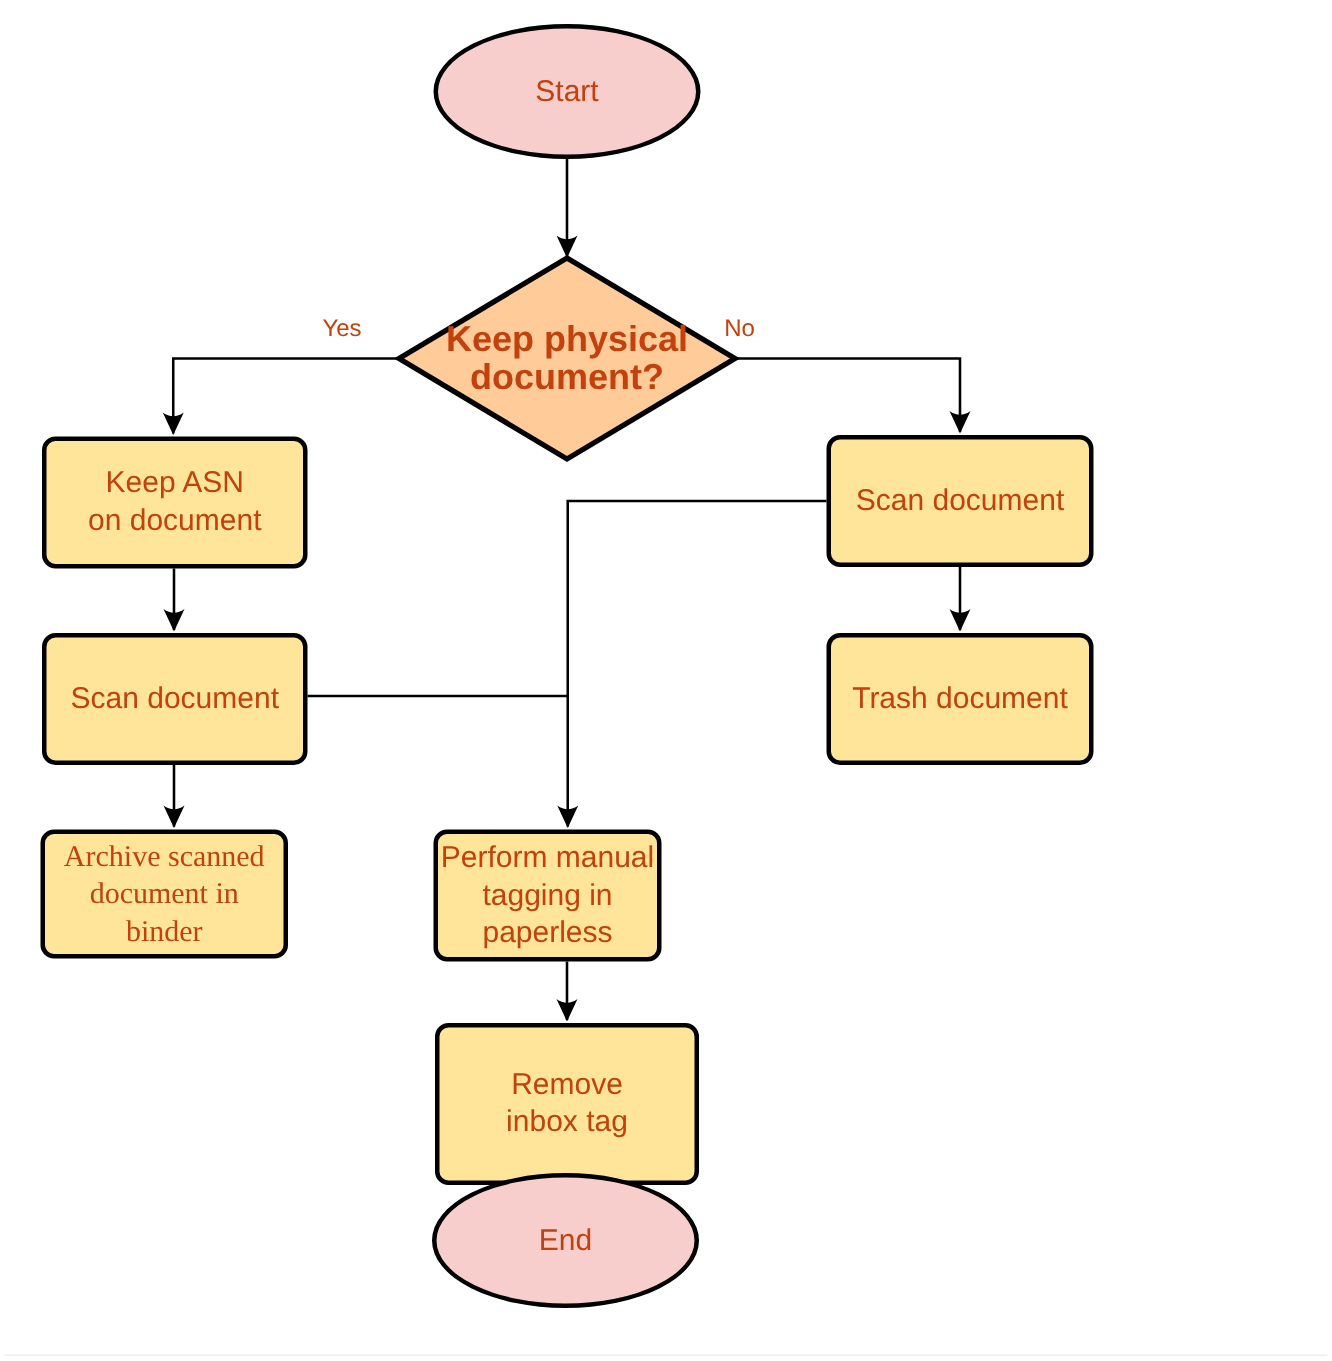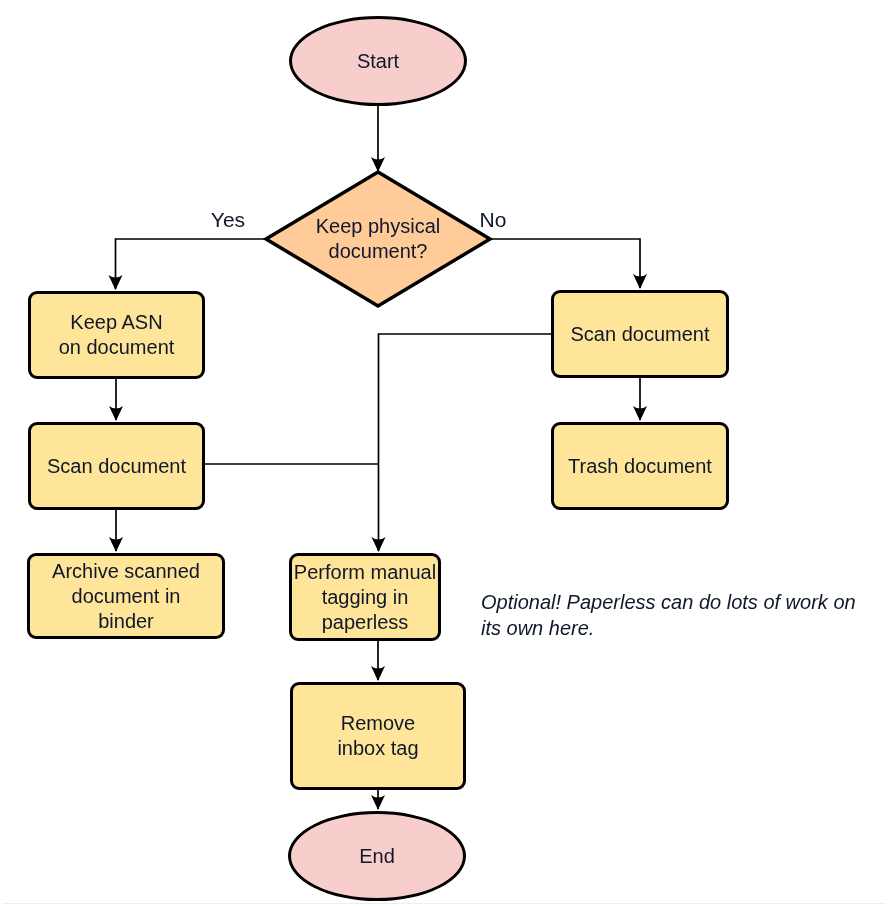--- a/index.html
+++ b/index.html
@@ -2,21 +2,21 @@
 <html style="--terminal-fill: #F8CECC; --decision-fill: #FFCC99; --process-fill: #FFE599; --stroke: #000000; --text: #000000; --page-edge: #F3ECEC;"><head>
 <meta charset="utf-8">
 <style>
   html, body { margin: 0; padding: 0; background: #ffffff; }
   .canvas {
     position: relative;
     width: 888px;
     height: 907px;
     background: #ffffff;
     font-family: "Liberation Sans", "DejaVu Sans", sans-serif;
-    color: #0f172a;
+    color: #c2410c;
     overflow: hidden;
     border-radius: 11px;
   }
   svg.connector-layer {
     position: absolute;
     left: 0; top: 0;
     width: 888px; height: 907px;
   }
   .edge {
     fill: none;
@@ -45,51 +45,52 @@
   }
   .terminal {
     background: var(--terminal-fill, #F8CECC);
     border: 3.5px solid var(--stroke, #000);
     border-radius: 50%;
   }
   .decision-label {
     position: absolute;
     left: 268px; top: 214px; width: 220px;
     text-align: center;
-    font-size: 20px;
+    font-size: 24px;
     line-height: 25px;
     white-space: pre-line;
+    font-weight: bold;
   }
   .edge-label {
     position: absolute;
     width: 50px;
     text-align: center;
-    font-size: 21px;
+    font-size: 16px;
     line-height: 25px;
   }
   #label-yes { left: 203px; top: 207px; }
   #label-no  { left: 468px; top: 207px; }
   .note {
     position: absolute;
     left: 481px; top: 589px; width: 407px;
     font-size: 20px;
     font-style: italic;
     line-height: 26px;
     white-space: pre-line;
     text-align: left;
   }
   #node-start        { left: 289px; top: 16px;  width: 178px; height: 90px; }
   #node-write-asn    { left: 28px;  top: 291px; width: 177px; height: 88px; }
   #node-scan-keep    { left: 28px;  top: 422px; width: 177px; height: 88px; }
-  #node-archive      { left: 27px;  top: 553px; width: 198px; height: 86px; }
+  #node-archive      { left: 27px;  top: 553px; width: 165px; height: 86px; font-family: Liberation Serif, serif; }
   #node-scan-discard { left: 551px; top: 290px; width: 178px; height: 88px; }
   #node-trash        { left: 551px; top: 422px; width: 178px; height: 88px; }
   #node-tagging      { left: 289px; top: 553px; width: 152px; height: 88px; }
   #node-remove-inbox { left: 290px; top: 682px; width: 176px; height: 108px; }
-  #node-end          { left: 288px; top: 811px; width: 178px; height: 90px; }
+  #node-end          { left: 288px; top: 782px; width: 178px; height: 90px; }
   .page-edge-line {
     position: absolute;
     left: 0; top: 903px;
     width: 888px; height: 1px;
     background: var(--page-edge, #F3ECEC);
   }
 </style>
 </head>
 <body>
 
@@ -134,22 +135,20 @@
 binder</div>
 
   <div class="node process" id="node-scan-discard">Scan document</div>
 
   <div class="node process" id="node-trash">Trash document</div>
 
   <div class="node process" id="node-tagging">Perform manual
 tagging in
 paperless</div>
 
-  <div class="note">Optional! Paperless can do lots of work on
-its own here.</div>
 
   <div class="node process" id="node-remove-inbox">Remove
 inbox tag</div>
 
   <div class="node terminal" id="node-end">End</div>
 
   <div class="page-edge-line"></div>
 
 </div>
 

